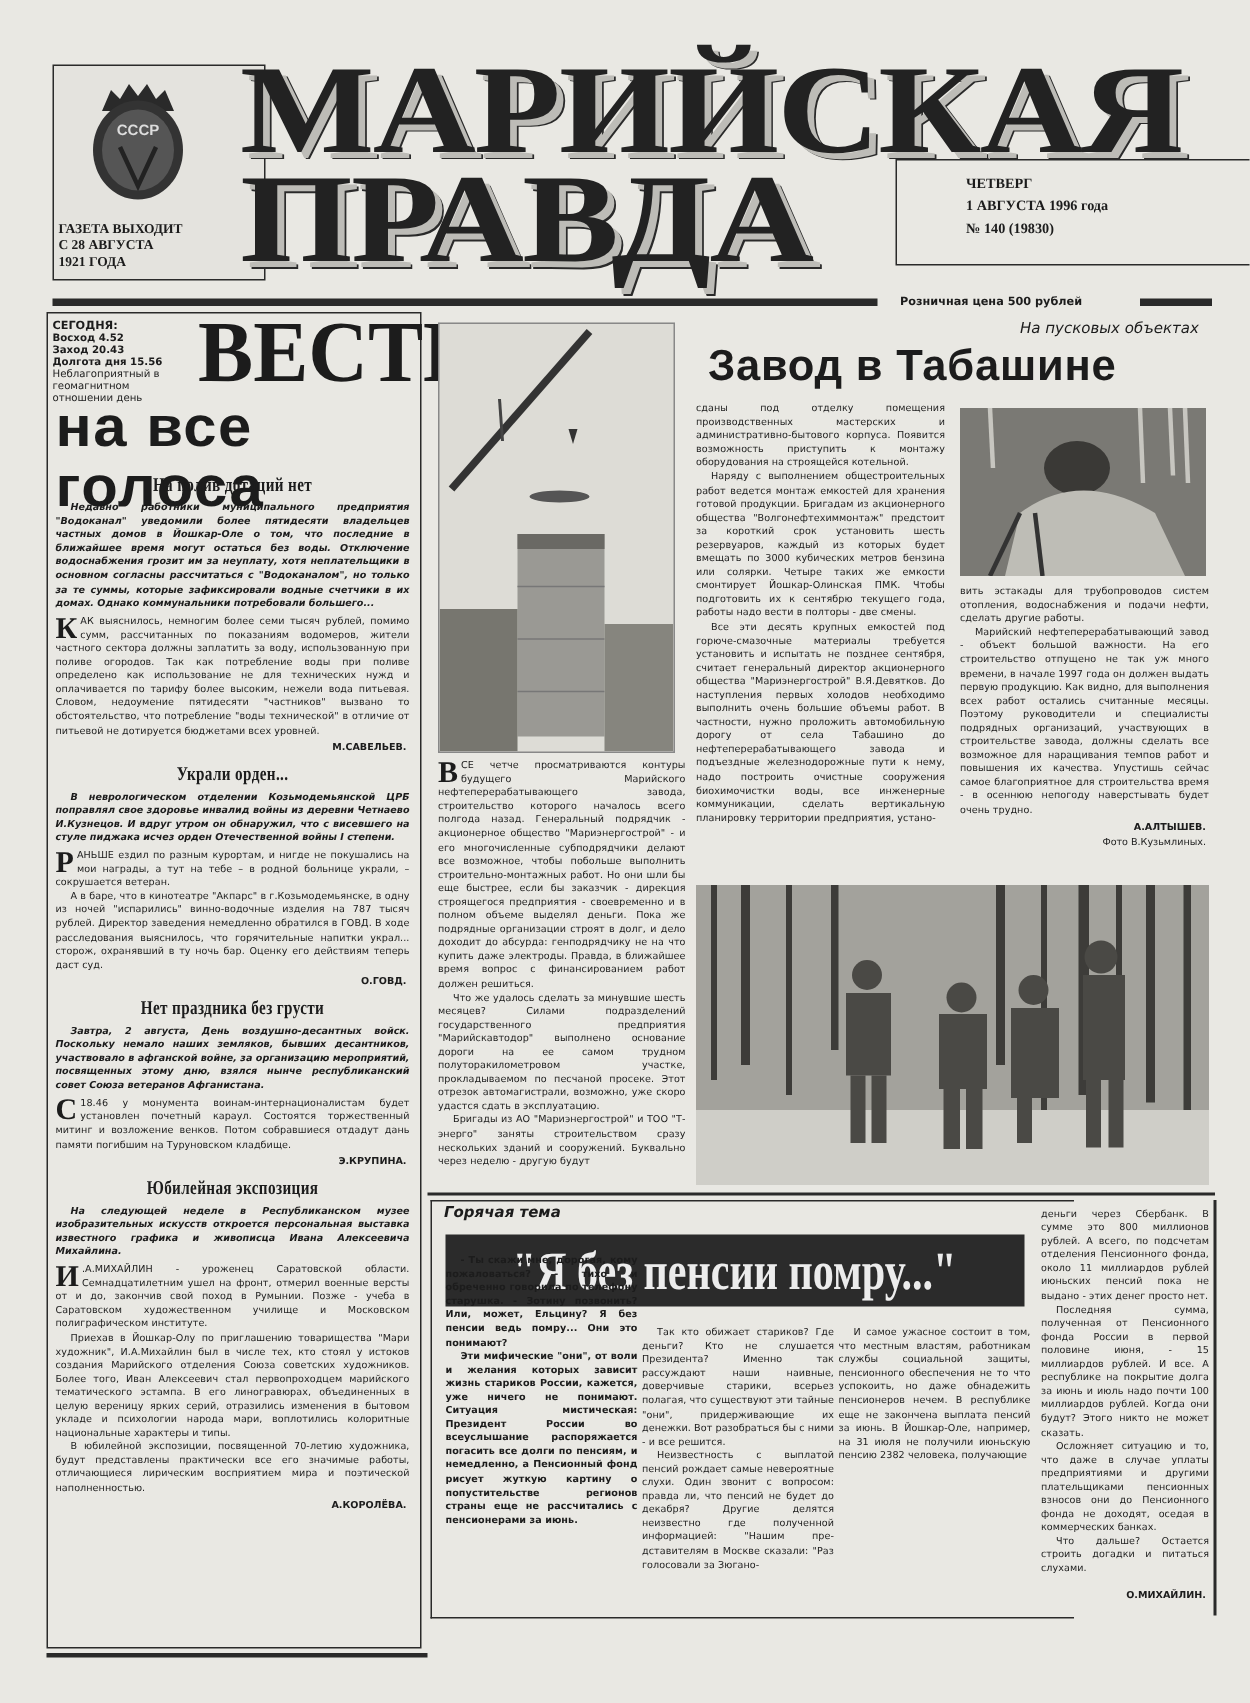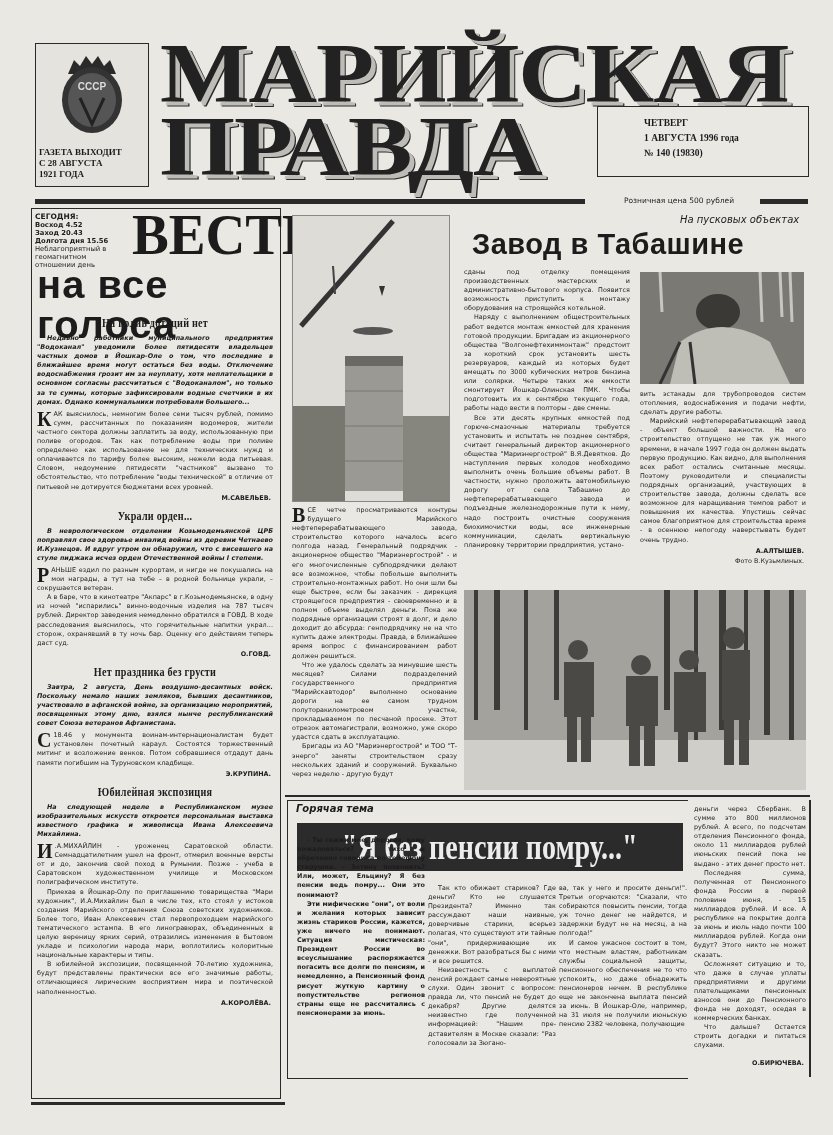--- a/index.html
+++ b/index.html
@@ -4,21 +4,21 @@
 <style>
   html,body{margin:0;padding:0;}
   body{width:833px;height:1135px;background:#e9e8e3;position:relative;overflow:hidden;color:#1c1c1c;font-family:"DejaVu Sans",sans-serif;}
   .abs{position:absolute;}
   .para{font-size:6.4px;line-height:9.1px;text-align:justify;margin:0;text-indent:10px;letter-spacing:0.05px;}
   .para.noind{text-indent:0;}
   .lead{font-style:italic;font-weight:bold;font-size:6.4px;line-height:9.1px;text-align:justify;text-indent:10px;margin:0 0 3px 0;}
   .sign{font-size:6.4px;font-weight:bold;text-align:right;margin:2px 2px 2px 0;}
   .sub{font-family:"Liberation Serif",serif;font-weight:bold;font-size:13px;text-align:center;margin:6px 0 3px 0;transform:scaleX(0.78);letter-spacing:0.3px;}
   .drop{float:left;font-size:20px;line-height:17px;font-weight:bold;margin:1px 2px 0 0;font-family:"Liberation Serif",serif;}
-  .box{border:1.5px solid #2a2a2a;}
+  .box{border:1.5px solid #2a2a2a;padding-left:28px;}
   .photo{background:#8a8a86;overflow:hidden;}
   .rule{background:#2a2a2a;}
 </style>
 </head>
 <body>
 
 <div class="abs box" style="left:35px;top:43px;width:112px;height:142px;background:#e4e3de;">
   <svg class="abs" style="left:22px;top:8px;" width="68" height="84" viewBox="0 0 68 84">
     <path d="M10 22 L16 8 L22 14 L28 4 L34 12 L40 4 L46 14 L52 8 L58 22 Z" fill="#2a2a2a"></path>
     <ellipse cx="34" cy="48" rx="30" ry="33" fill="#333"></ellipse>
@@ -38,21 +38,21 @@
 
 <div class="abs box" style="left:597px;top:106px;width:210px;height:69px;font-family:'Liberation Serif',serif;font-weight:bold;font-size:9.5px;line-height:15px;">
   <div style="position:absolute;left:46px;top:9px;">
     <div>ЧЕТВЕРГ</div>
     <div>1 АВГУСТА 1996 года</div>
     <div>№ 140 (19830)</div>
   </div>
 </div>
 
 <div class="abs rule" style="left:35px;top:199px;width:550px;height:5px;"></div>
-<div class="abs" style="left:624px;top:196px;font-size:7.5px;font-weight:normal;text-align:right;">Розничная цена 500 рублей</div>
+<div class="abs" style="left:600px;top:196px;font-size:7.5px;font-weight:bold;text-align:right;">Розничная цена 500 рублей</div>
 <div class="abs rule" style="left:760px;top:199px;width:48px;height:5px;"></div>
 
 <div class="abs box" style="left:31px;top:208px;width:248px;height:889px;padding:0;">
   <div class="abs" style="left:3px;top:4px;font-size:6.8px;line-height:8px;font-weight:bold;width:78px;">
     <div style="font-size:7.5px;">СЕГОДНЯ:</div>
     <div>Восход 4.52</div>
     <div>Заход 20.43</div>
     <div>Долгота дня 15.56</div>
     <div style="font-weight:normal;">Неблагоприятный в геомагнитном отношении день</div>
   </div>
@@ -195,23 +195,22 @@
 
 <div class="abs" style="left:297px;top:836px;width:128px;font-weight:bold;">
   <p class="para">- Ты скажи мне, дорогая, кому пожаловаться? - тихо и обреченно говорила по телефону старушка. - Зотину позвонить? Или, может, Ельцину? Я без пенсии ведь помру... Они это понимают?</p>
   <p class="para">Эти мифические "они", от воли и желания которых зависит жизнь стариков России, кажется, уже ничего не понимают. Ситуация мистическая: Президент России во всеуслышание распоряжается погасить все долги по пенсиям, и немедленно, а Пенсионный фонд рисует жуткую картину о попустительстве регионов страны еще не рассчитались с пенсионерами за июнь.</p>
 </div>
 <div class="abs" style="left:428px;top:884px;width:128px;">
   <p class="para">Так кто обижает стариков? Где деньги? Кто не слушается Президента? Именно так рассуждают наши наивные, доверчивые старики, всерьез полагая, что существуют эти тайные "они", придерживающие их денежки. Вот разобраться бы с ними - и все решится.</p>
   <p class="para">Неизвестность с выплатой пенсий рождает самые невероятные слухи. Один звонит с вопросом: правда ли, что пенсий не будет до декабря? Другие делятся неизвестно где полученной информацией: "Нашим пре-дставителям в Москве сказали: "Раз голосовали за Зюгано-</p>
 </div>
 <div class="abs" style="left:559px;top:884px;width:128px;">
-  <p class="para noind">ва, так у него и просите деньги!". Третьи огорчаются: "Сказали, что собираются повысить пенсии, тогда уж точно денег не найдется, и задержки будут не на месяц, а на полгода!"</p>
   <p class="para">И самое ужасное состоит в том, что местным властям, работникам службы социальной защиты, пенсионного обеспечения не то что успокоить, но даже обнадежить пенсионеров нечем. В республике еще не закончена выплата пенсий за июнь. В Йошкар-Оле, например, на 31 июля не получили июньскую пенсию 2382 человека, получающие</p>
 </div>
 <div class="abs" style="left:694px;top:805px;width:112px;">
   <p class="para noind">деньги через Сбербанк. В сумме это 800 миллионов рублей. А всего, по подсчетам отделения Пенсионного фонда, около 11 миллиардов рублей июньских пенсий пока не выдано - этих денег просто нет.</p>
   <p class="para">Последняя сумма, полученная от Пенсионного фонда России в первой половине июня, - 15 миллиардов рублей. И все. А республике на покрытие долга за июнь и июль надо почти 100 миллиардов рублей. Когда они будут? Этого никто не может сказать.</p>
   <p class="para">Осложняет ситуацию и то, что даже в случае уплаты предприятиями и другими плательщиками пенсионных взносов они до Пенсионного фонда не доходят, оседая в коммерческих банках.</p>
   <p class="para">Что дальше? Остается строить догадки и питаться слухами.</p>
-  <div class="sign" style="margin-top:8px;">О.БИРЮЧЕВА.</div>
+  <div class="sign" style="margin-top:8px;">О.МИХАЙЛИН.</div>
 </div>
 <div class="abs rule" style="left:809px;top:800px;width:1.5px;height:277px;"></div>
 
 </body></html>

